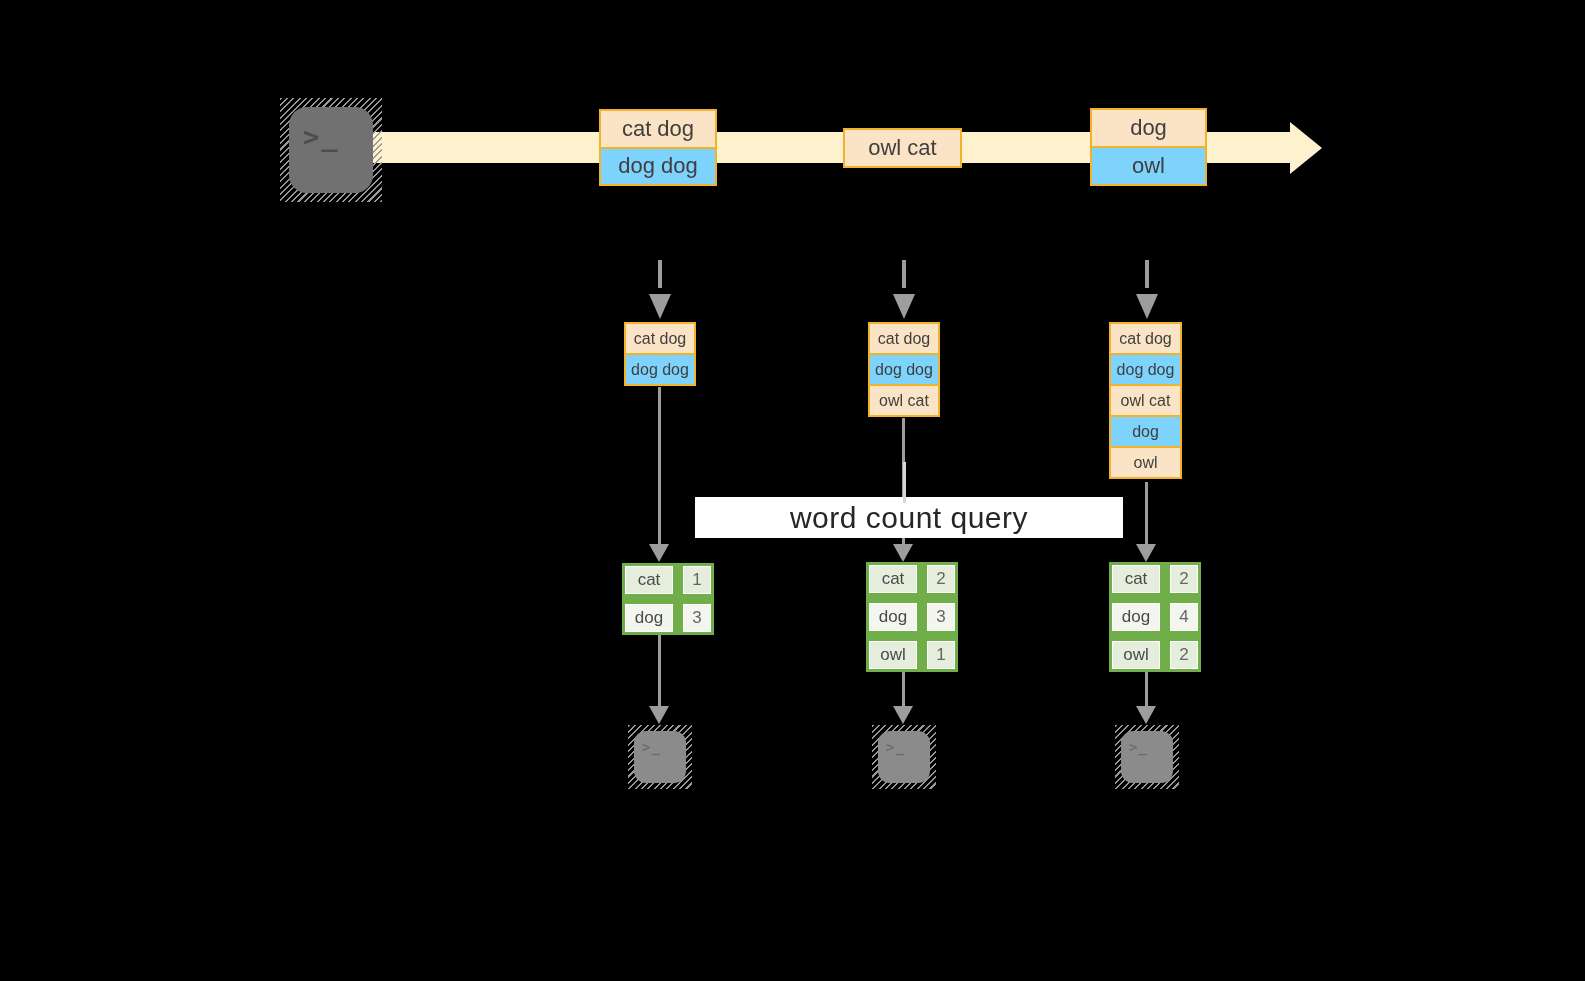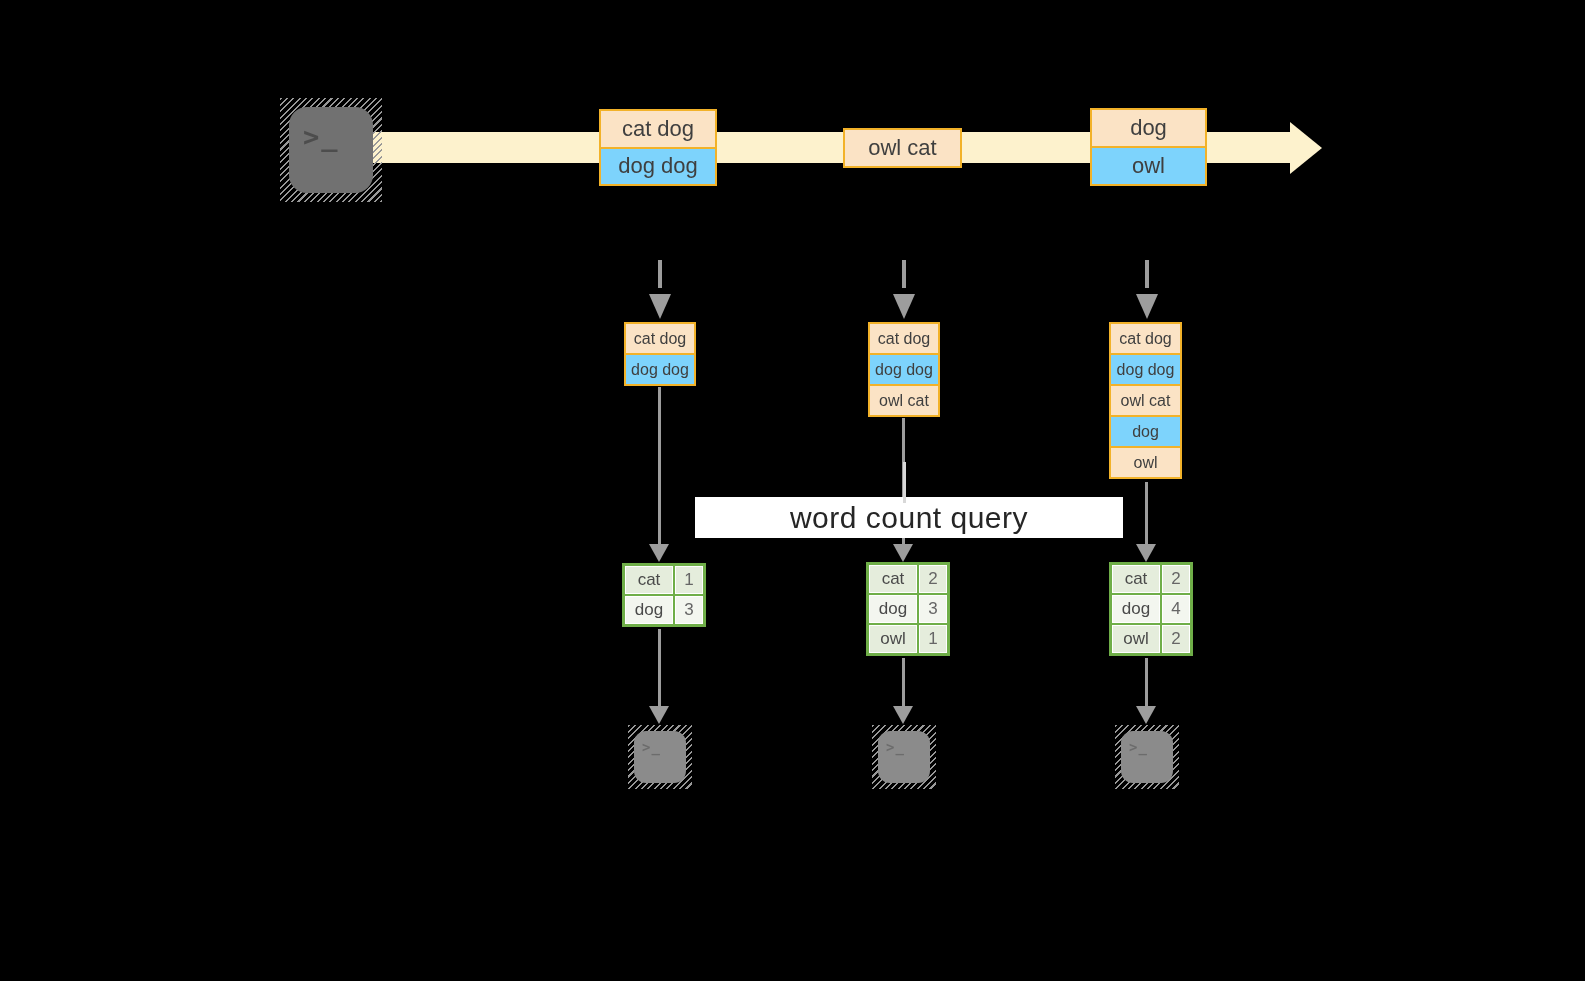--- a/index.html
+++ b/index.html
@@ -53,21 +53,21 @@
   #stack1{left:624px;top:322px;width:72px;}
   #stack2{left:868px;top:322px;width:72px;}
   #stack3{left:1109px;top:322px;width:73px;}
 
   
   .sline{width:3px;background:#9d9d9d;z-index:1;}
   .shead{width:0;height:0;z-index:1;
          border-top:18px solid #9d9d9d;border-left:10px solid transparent;border-right:10px solid transparent;}
 
   
-  .wc-table{display:grid;grid-template-columns:48px 28px;gap:2px;background:#6fae48;
+  .wc-table{display:grid;grid-template-columns:48px 28px;gap:10px;background:#6fae48;
             padding:3px;z-index:4;}
   .cell{border:1px solid #ffffff;display:flex;align-items:center;justify-content:center;
         height:26px;font-size:17px;color:#4a4a4a;}
   .cellA{background:#e5eddc;} .cellB{background:#f3f6ef;}
   .cell.num{color:#666666;}
   #table1{left:622px;top:563px;} #table2{left:866px;top:562px;} #table3{left:1109px;top:562px;}
 </style>
 </head>
 <body>
 

